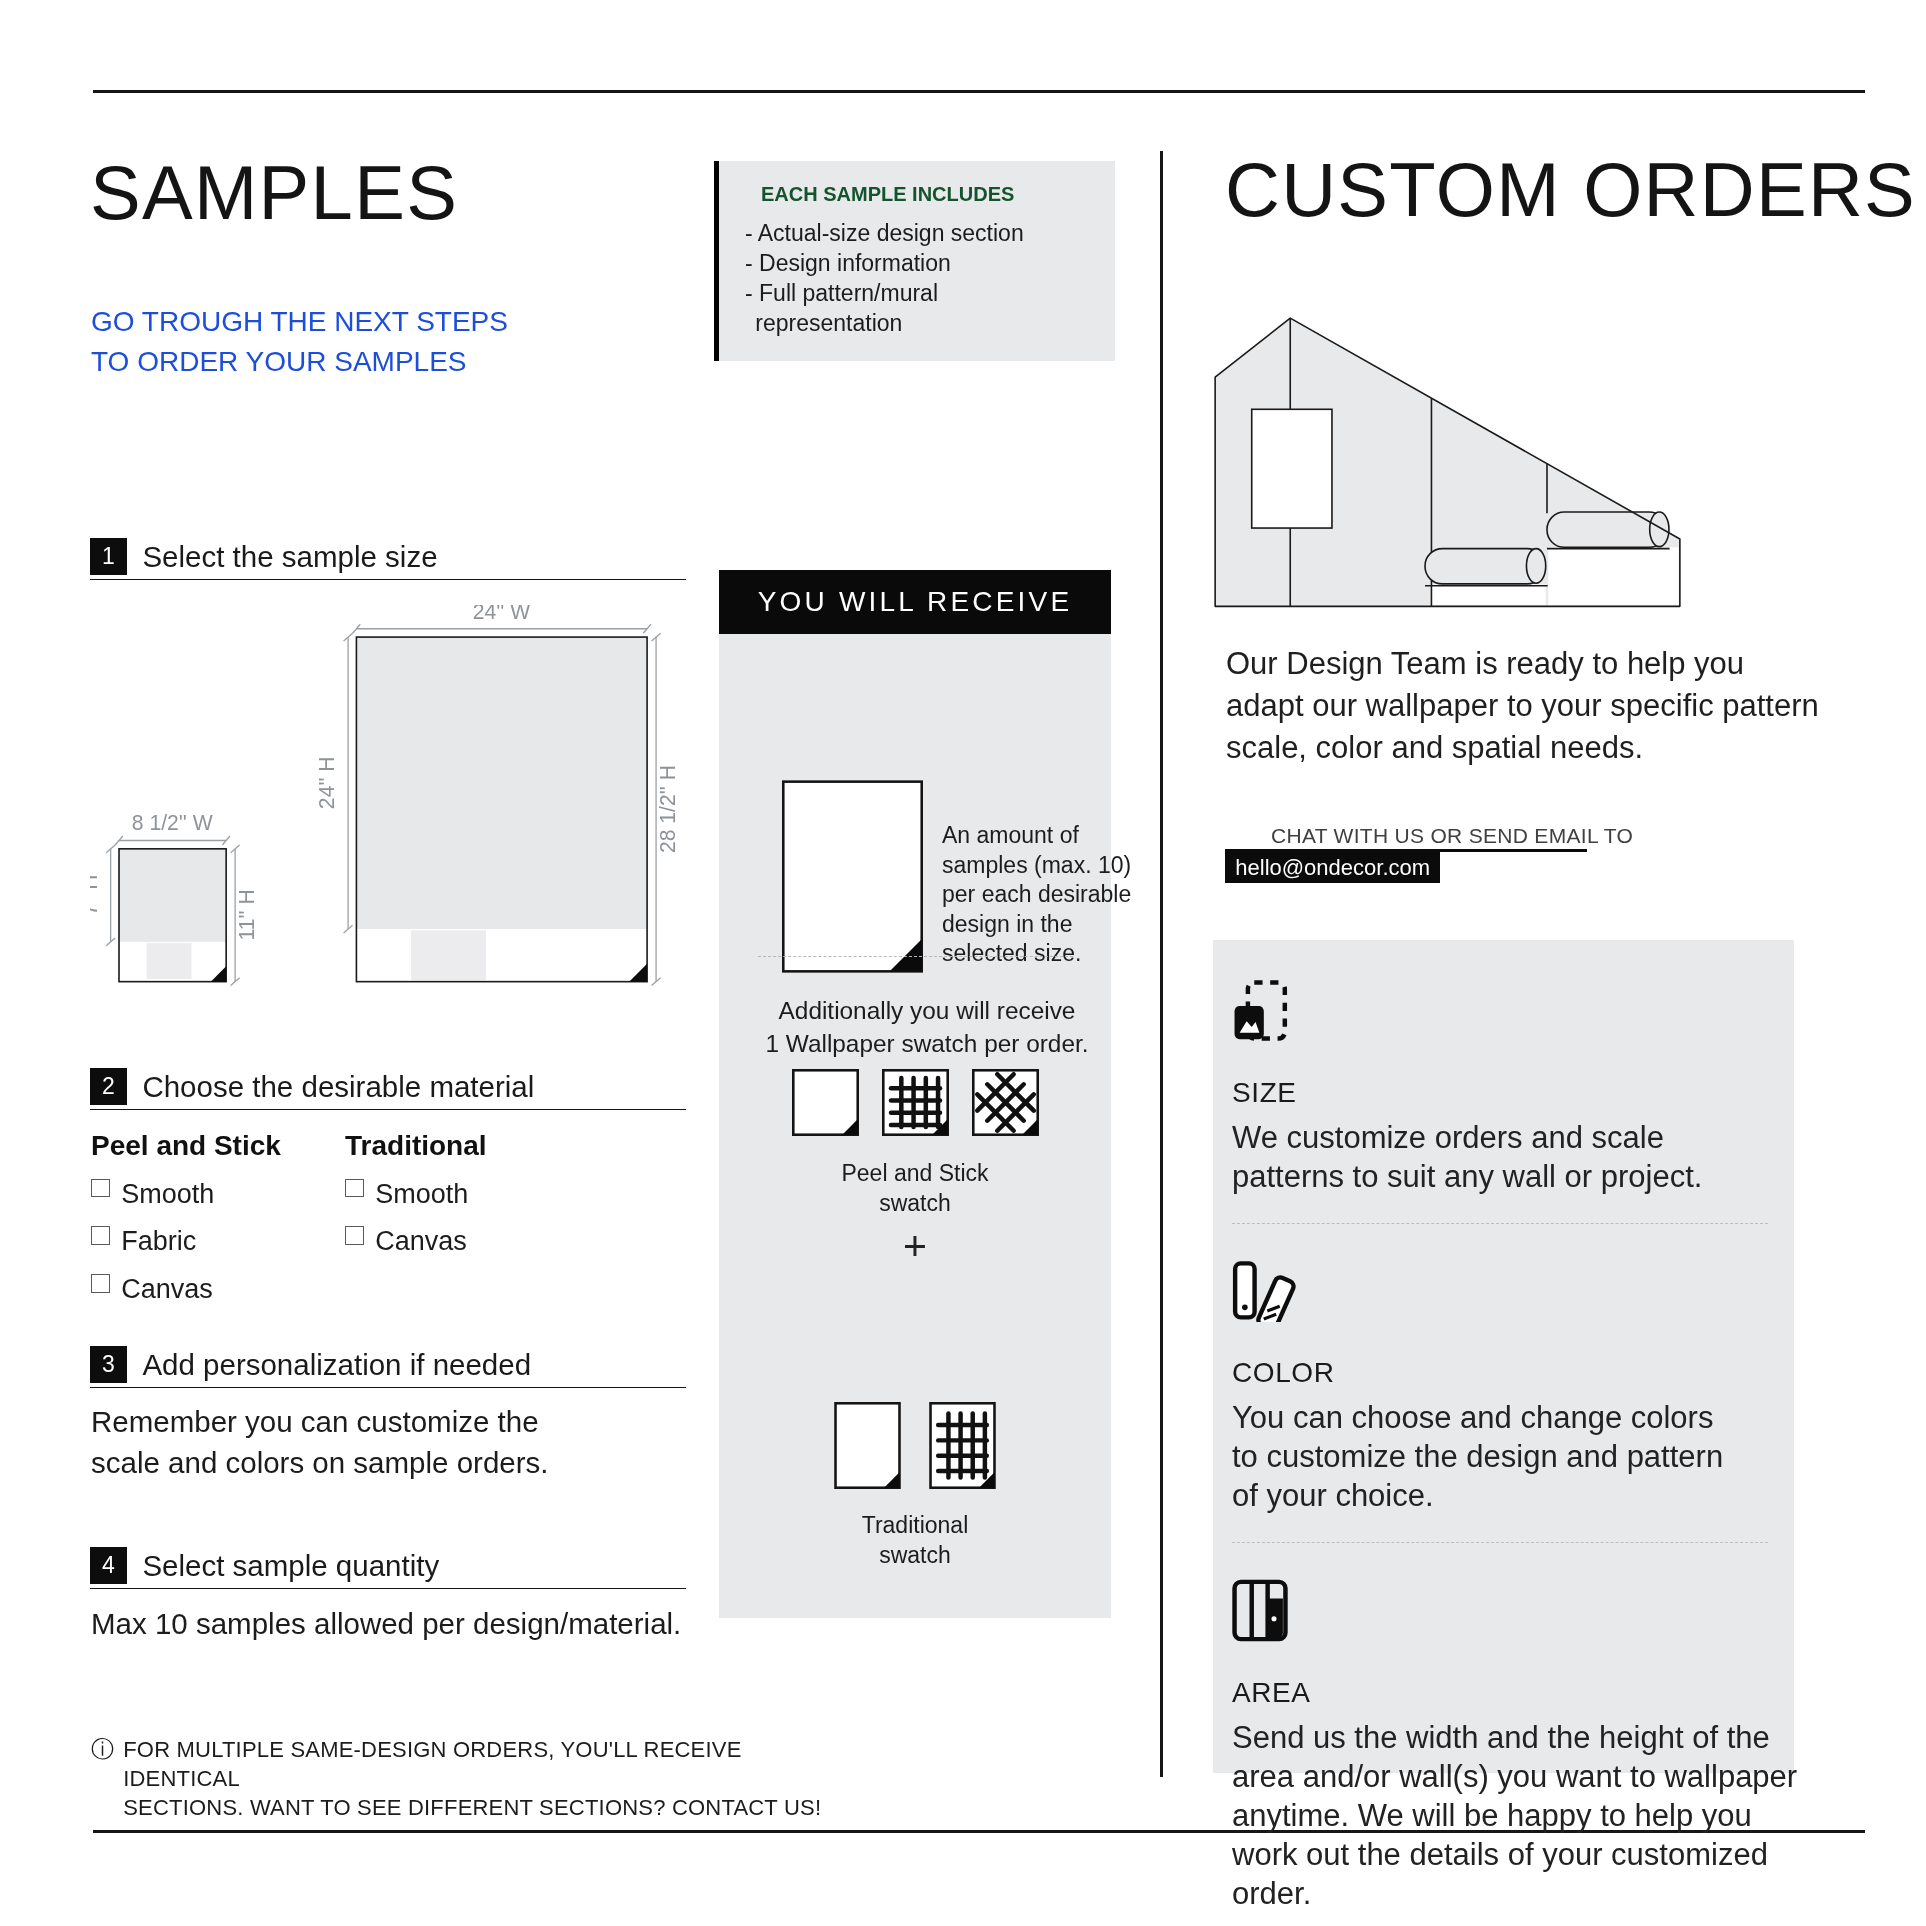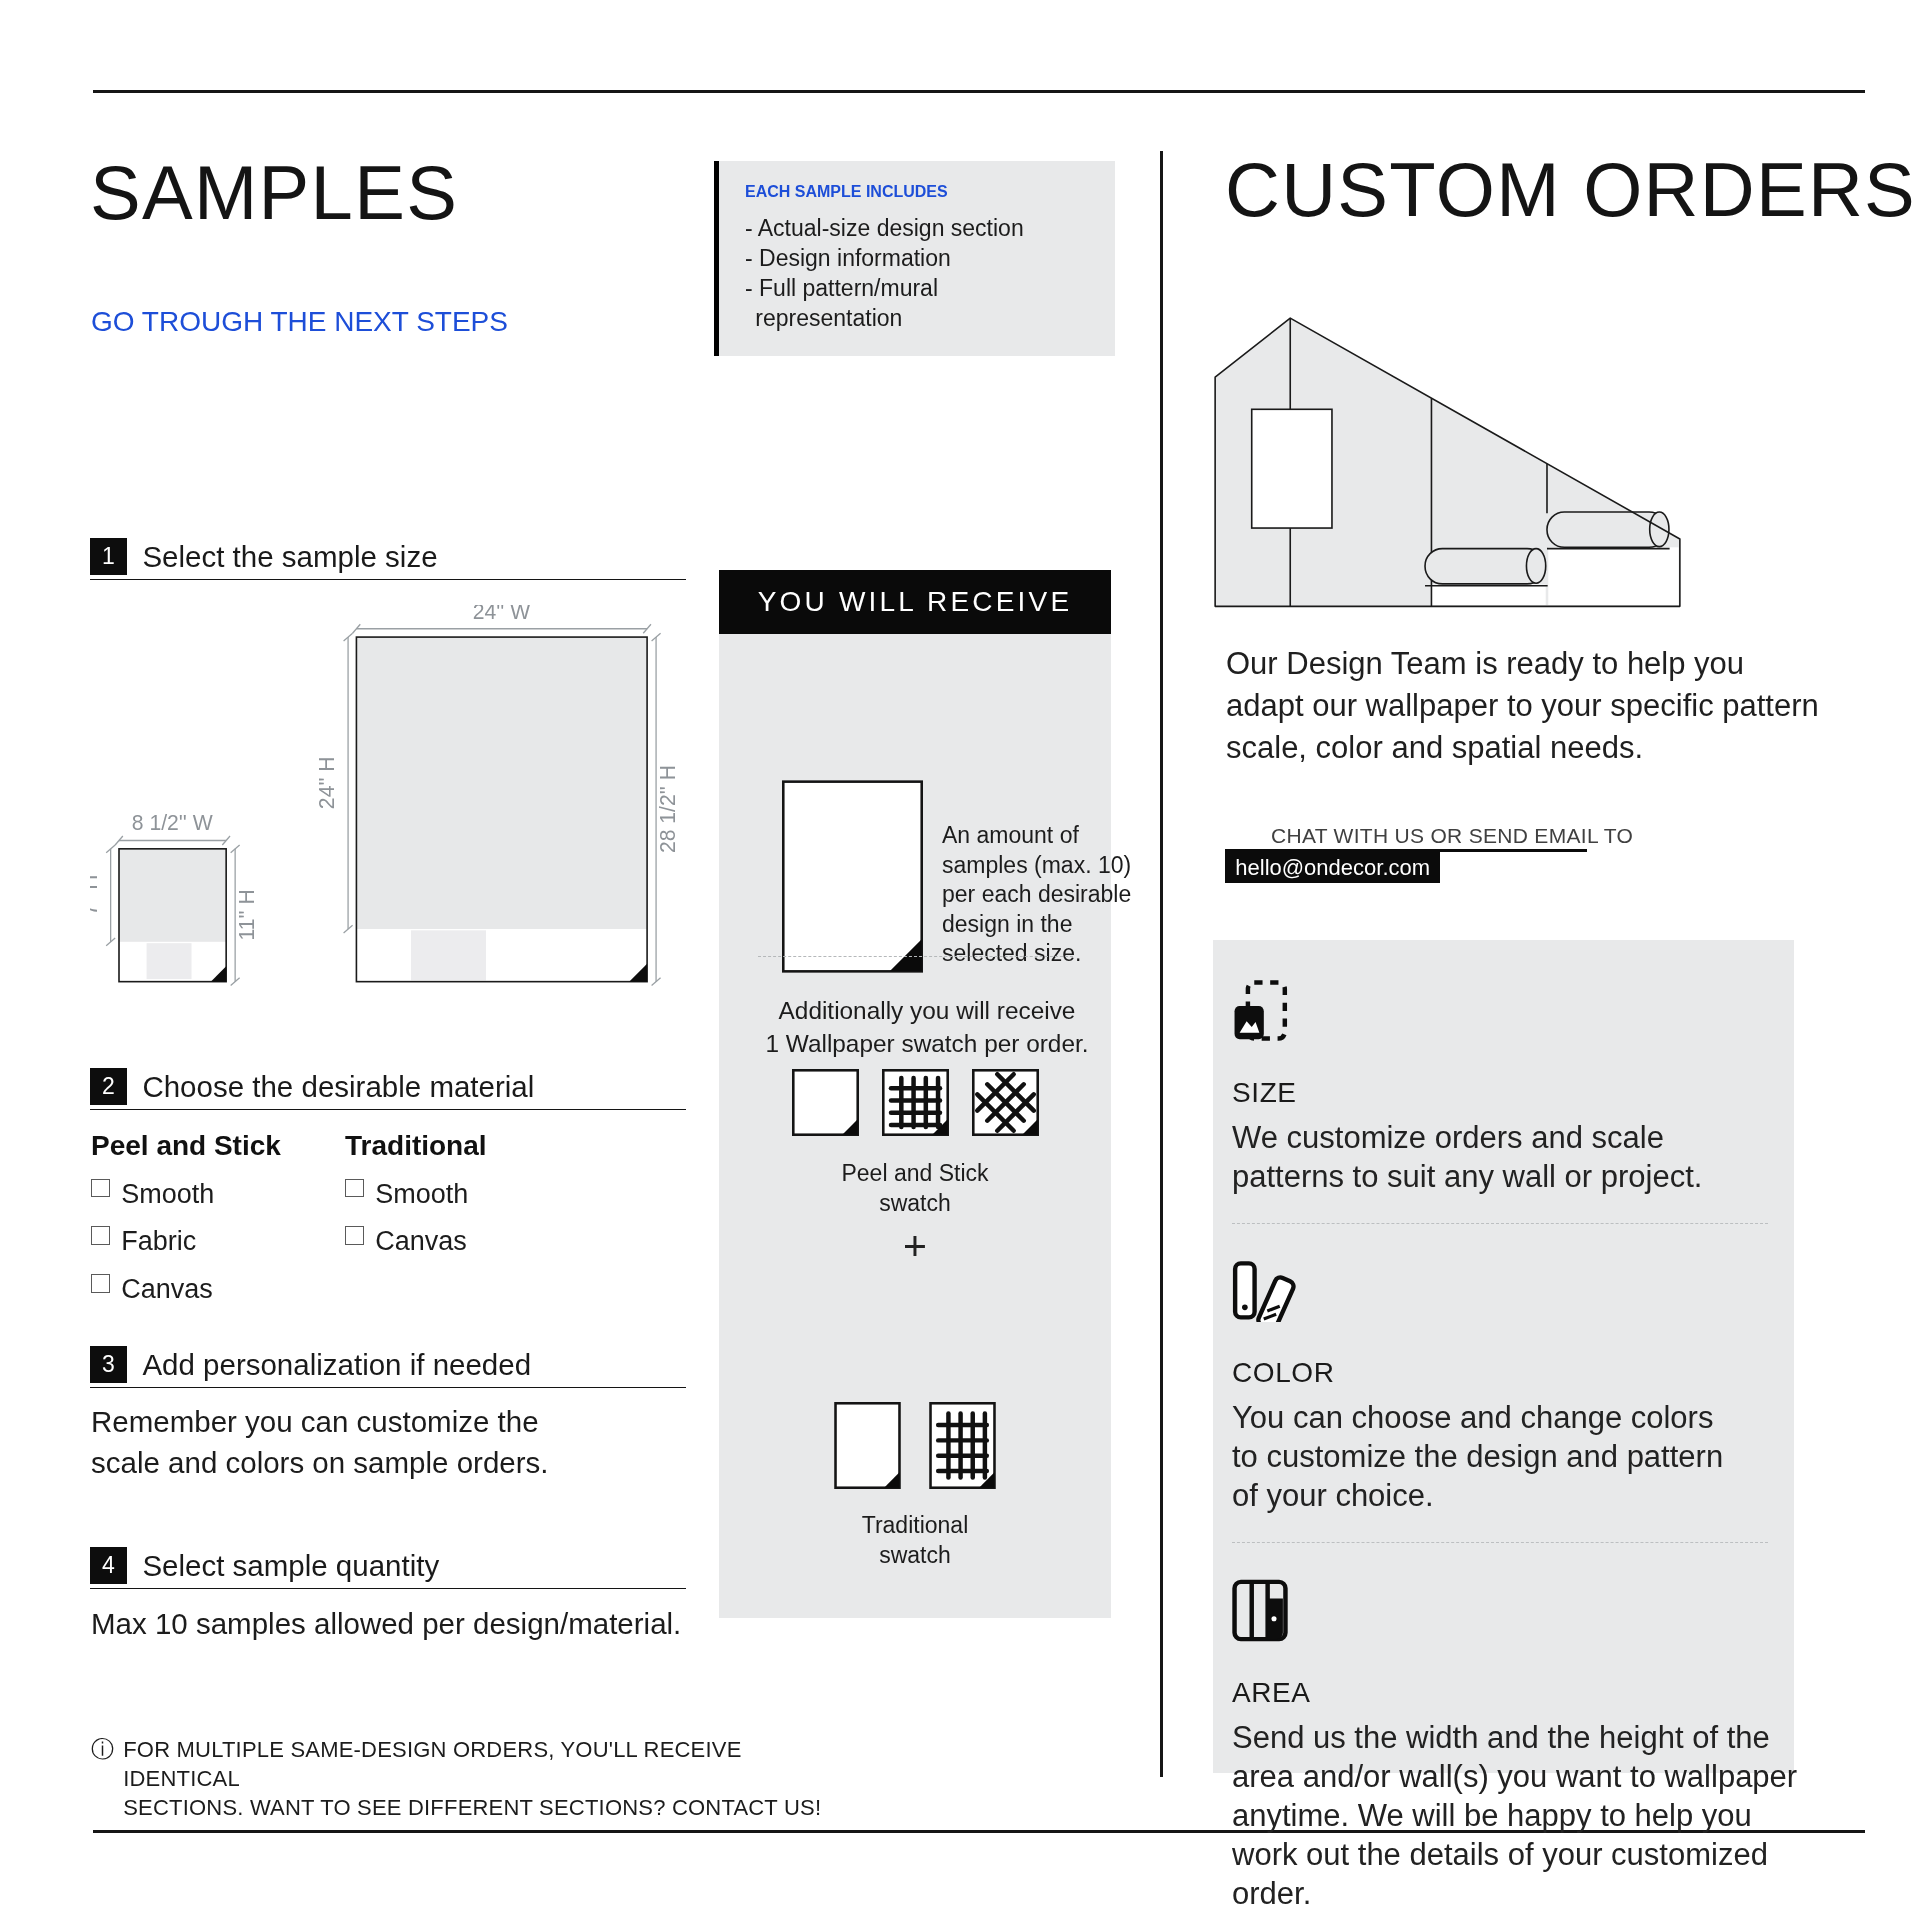--- a/index.html
+++ b/index.html
@@ -3,21 +3,21 @@
 <meta charset="utf-8">
 <style>
   html,body{margin:0;padding:0;background:#fff;}
   #canvas{position:relative;width:1926px;height:1926px;background:#ffffff;
           font-family:"Liberation Sans", sans-serif;color:#1a1a1a;overflow:hidden;}
   .abs{position:absolute;}
   .rule{background:#161616;height:2.6px;}
   .big-title{font-size:76px;font-weight:300;letter-spacing:1.3px;color:#141414;white-space:nowrap;}
   .intro{font-size:28px;line-height:40px;color:#1d4ed8;}
   .includes-box{background:#e8e9ea;border-left:5.1px solid #000;width:357px;padding:22px 13px 23px 26px;}
-  .includes-title{font-size:16px;font-weight:600;margin-bottom:11.6px;color:#1d4ed8;}
+  .includes-title{font-size:20px;font-weight:600;margin-bottom:11.6px;color:#14532d;margin-left:16px;}
   .includes-item{font-size:23px;line-height:30px;color:#1c1c1c;}
   .includes-item.cont{padding-left:10.3px;}
   .step-header{display:flex;align-items:center;gap:15.4px;border-bottom:1.9px solid #141414;
                width:596px;padding-bottom:3.9px;}
   .step-num{width:37px;height:37px;background:#0d0d0d;color:#fff;font-size:23px;
             display:flex;align-items:center;justify-content:center;flex-shrink:0;}
   .step-label{font-size:29.5px;color:#1a1a1a;}
   .body-text{font-size:29.5px;line-height:41px;color:#1c1c1c;}
   .mat-col{position:absolute;top:0;}
   .mat-title{font-size:28px;font-weight:700;color:#111;}
@@ -55,20 +55,21 @@
 
   <div class="abs rule" style="left:93px;top:90px;width:1772px;"></div>
   <div class="abs rule" style="left:93px;top:1830px;width:1772px;"></div>
 
   <div class="abs" style="left:1160px;top:151px;width:2.6px;height:1626px;background:#161616;"></div>
 
   <div class="abs big-title" style="left:90px;top:149px;">SAMPLES</div>
 
   <div class="abs intro" style="left:91px;top:302px;">
     <div>GO TROUGH THE NEXT STEPS</div>
+    <div>TO ORDER YOUR SAMPLES</div>
   </div>
 
   <div class="abs step-header" style="left:90px;top:538px;">
     <div class="step-num">1</div>
     <div class="step-label">Select the sample size</div>
   </div>
 
   <svg class="abs" style="left:90px;top:605px;" width="597" height="385" viewBox="0 0 930 600">
 
     <rect x="415" y="50" width="453" height="455" fill="#e7e8e9"></rect>

